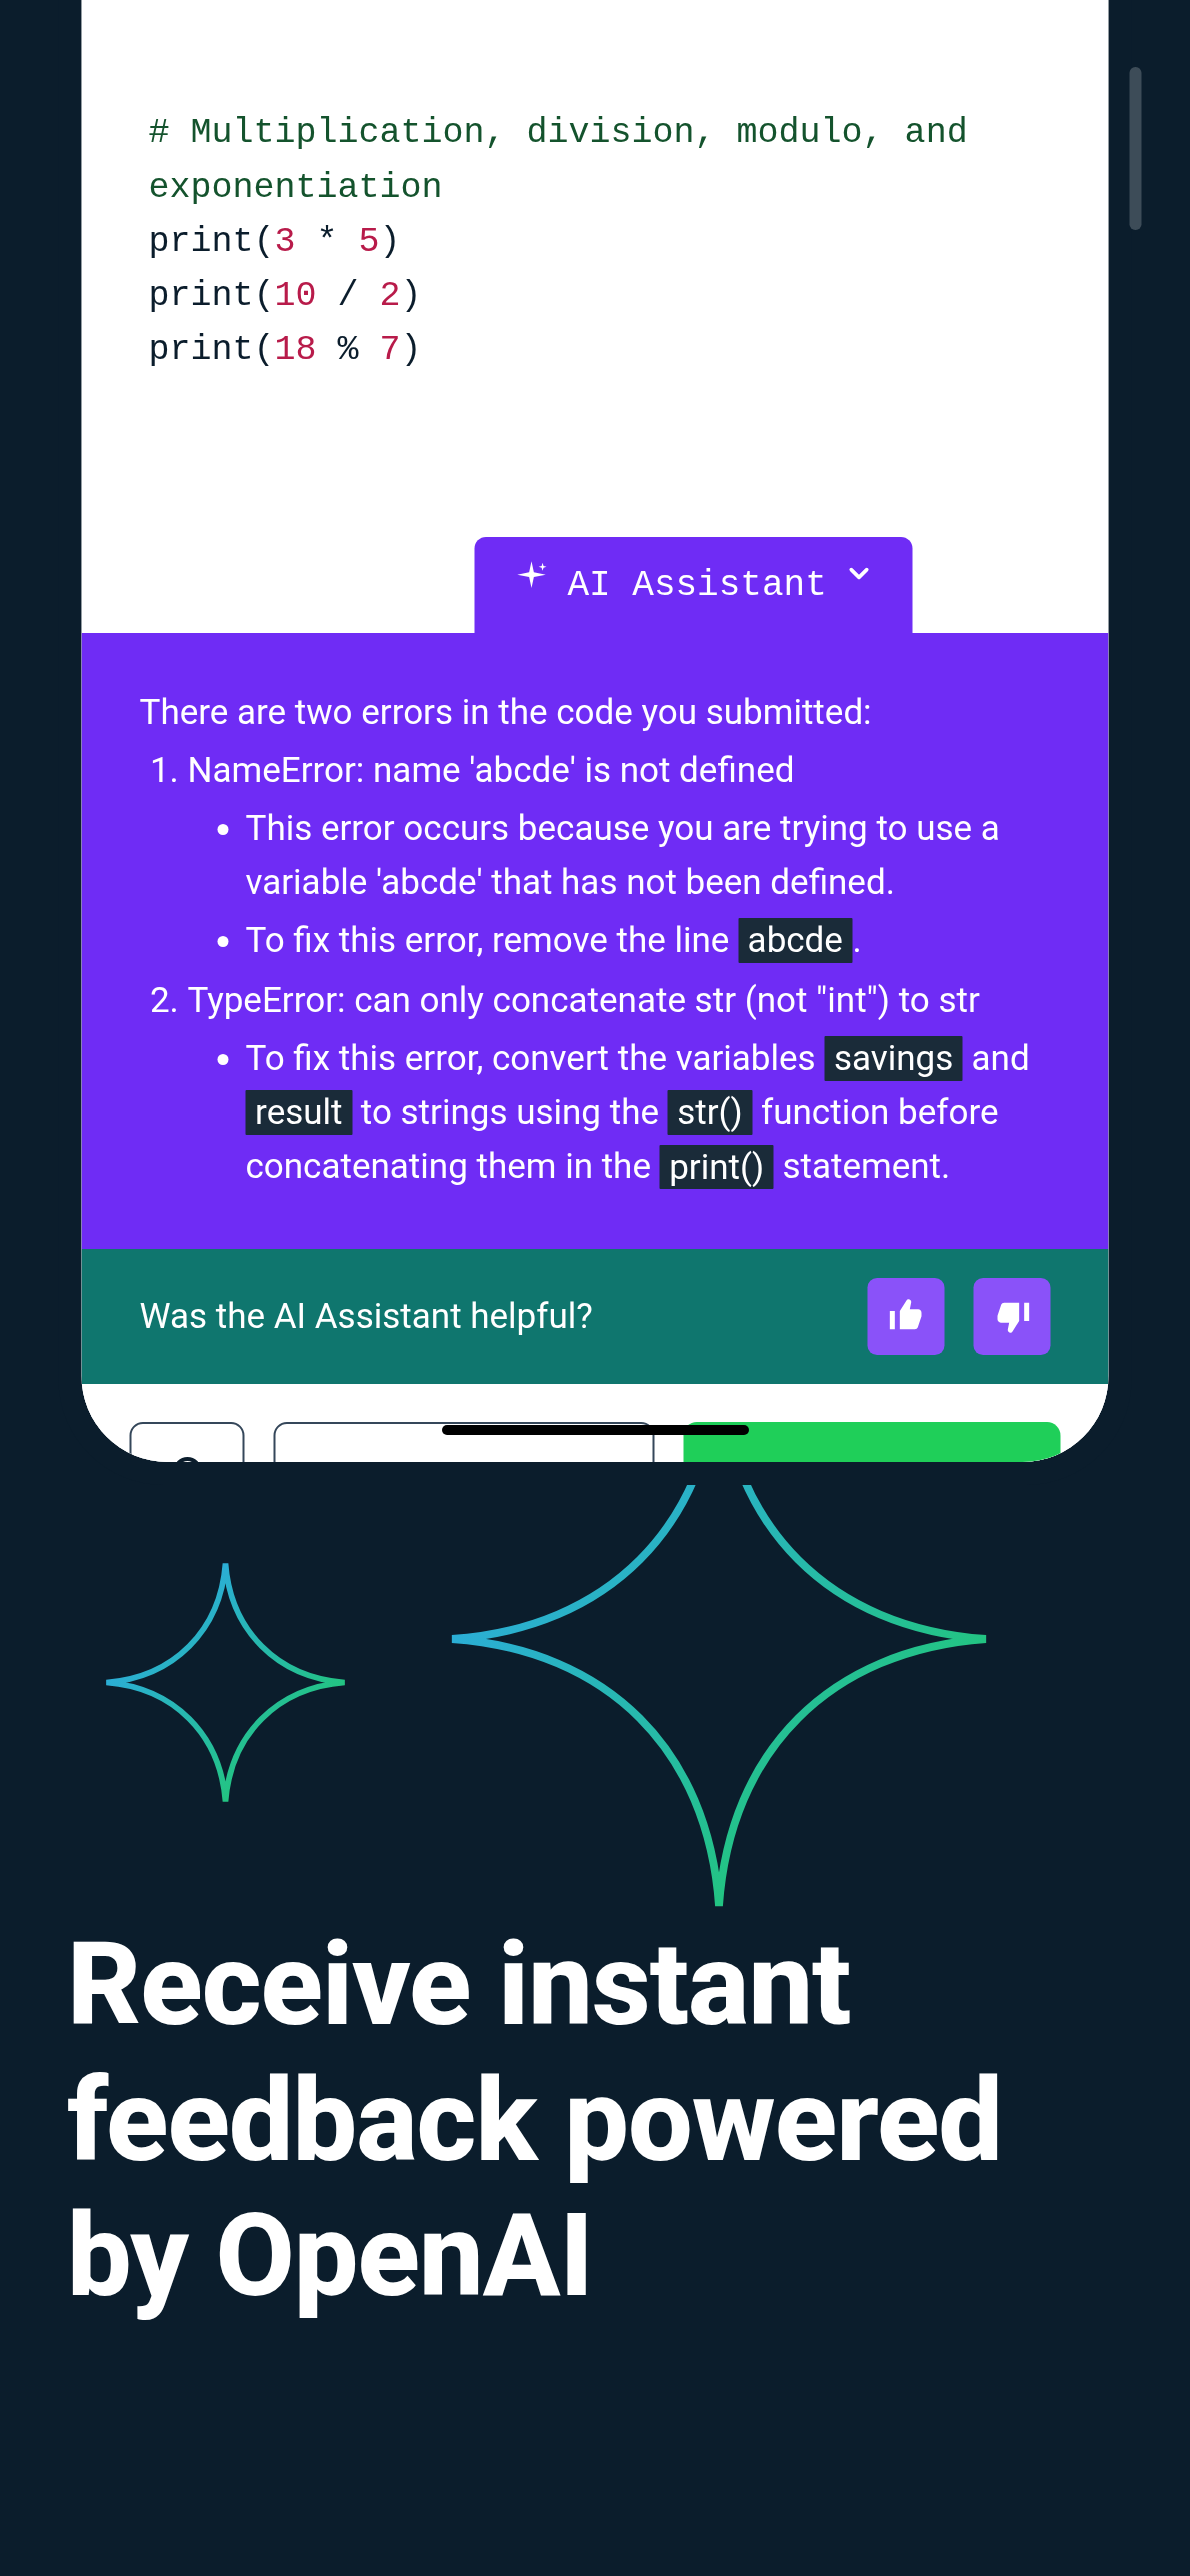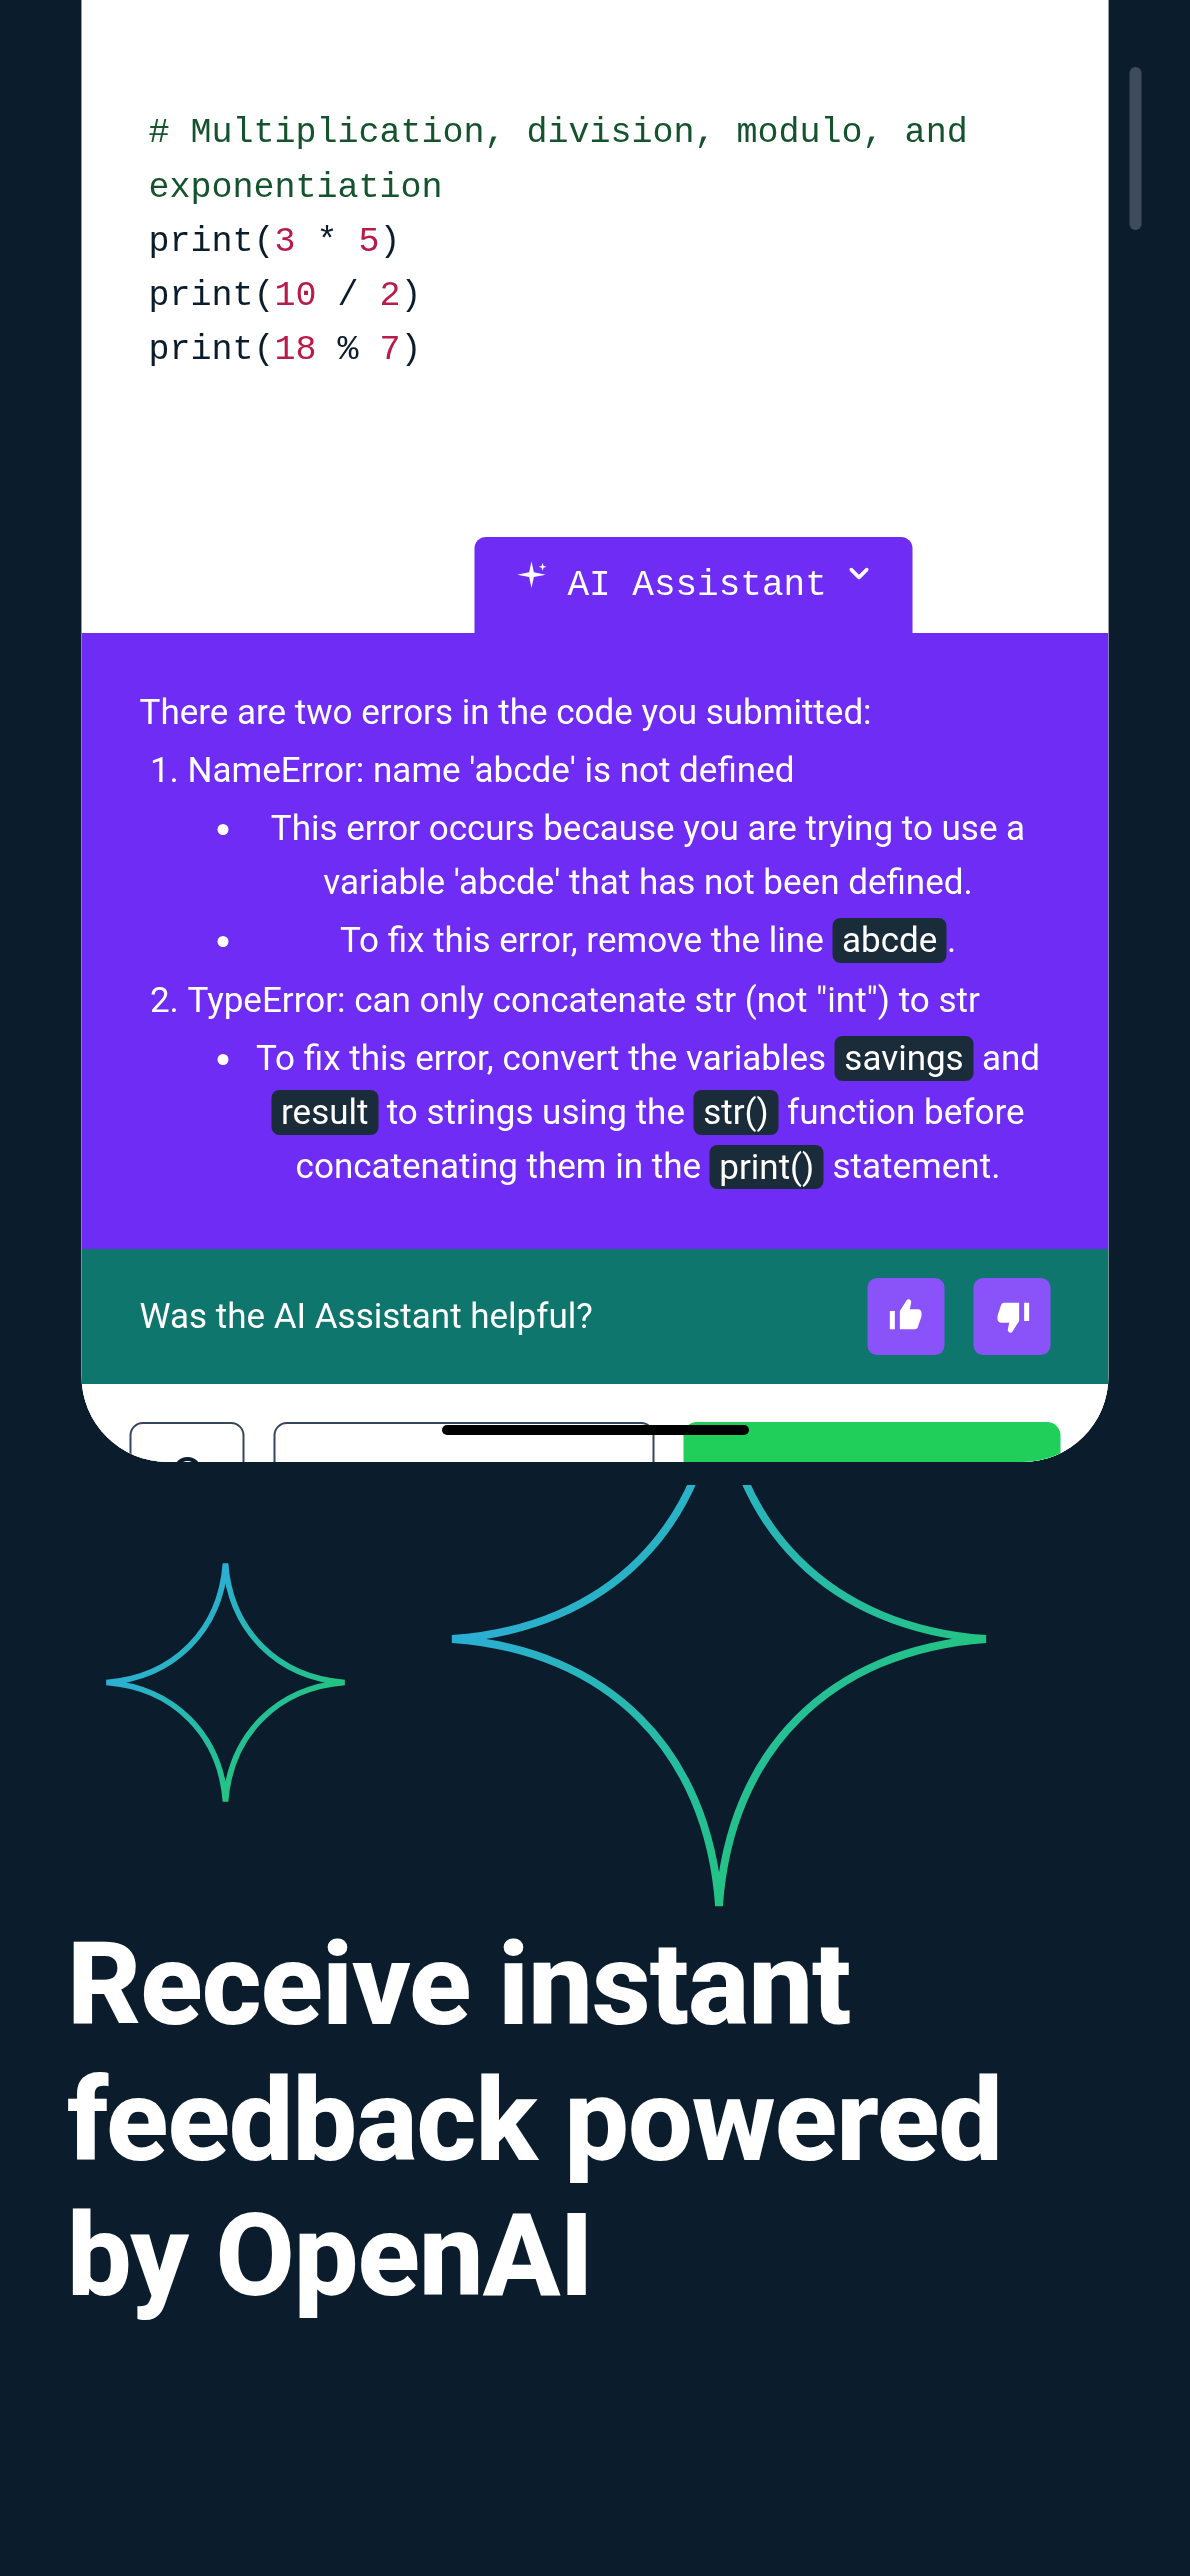--- a/index.html
+++ b/index.html
@@ -87,26 +87,26 @@
     background: #6f2cf5;
     color: #fff;
     padding: 53px 58px 48px 58px;
     font-size: 35px;
     line-height: 1.55;
   }
   .ai-panel .intro { margin-bottom: 3.8px; }
   .ai-panel ol { list-style: decimal; padding-left: 48px; }
   .ai-panel ol > li { margin-bottom: 5.8px; }
   .ai-panel ul { list-style: disc; padding-left: 58px; margin-top: 3.8px; }
-  .ai-panel ul li { margin-bottom: 3.8px; text-align: center; }
+  .ai-panel ul li { margin-bottom: 3.8px; }
   .code-chip {
     background: #1a2b39;
     color: #fff;
     padding: 1.9px 9.6px;
-    border-radius: 8px;
+    border-radius: 1px;
     font-family: inherit;
   }
 
   
   .feedback-bar {
     background: #0f766e;
     color: #fff;
     display: flex;
     align-items: center;
     padding: 29px 58px;

